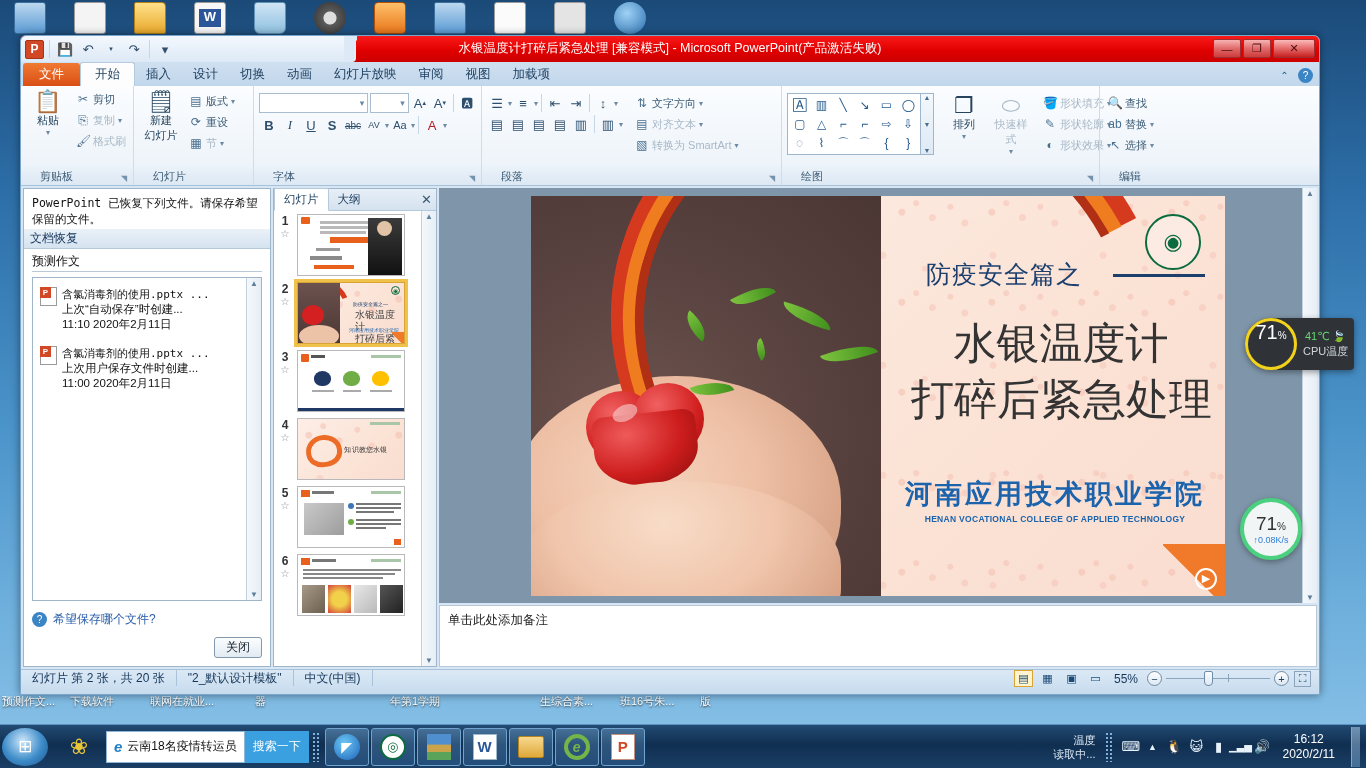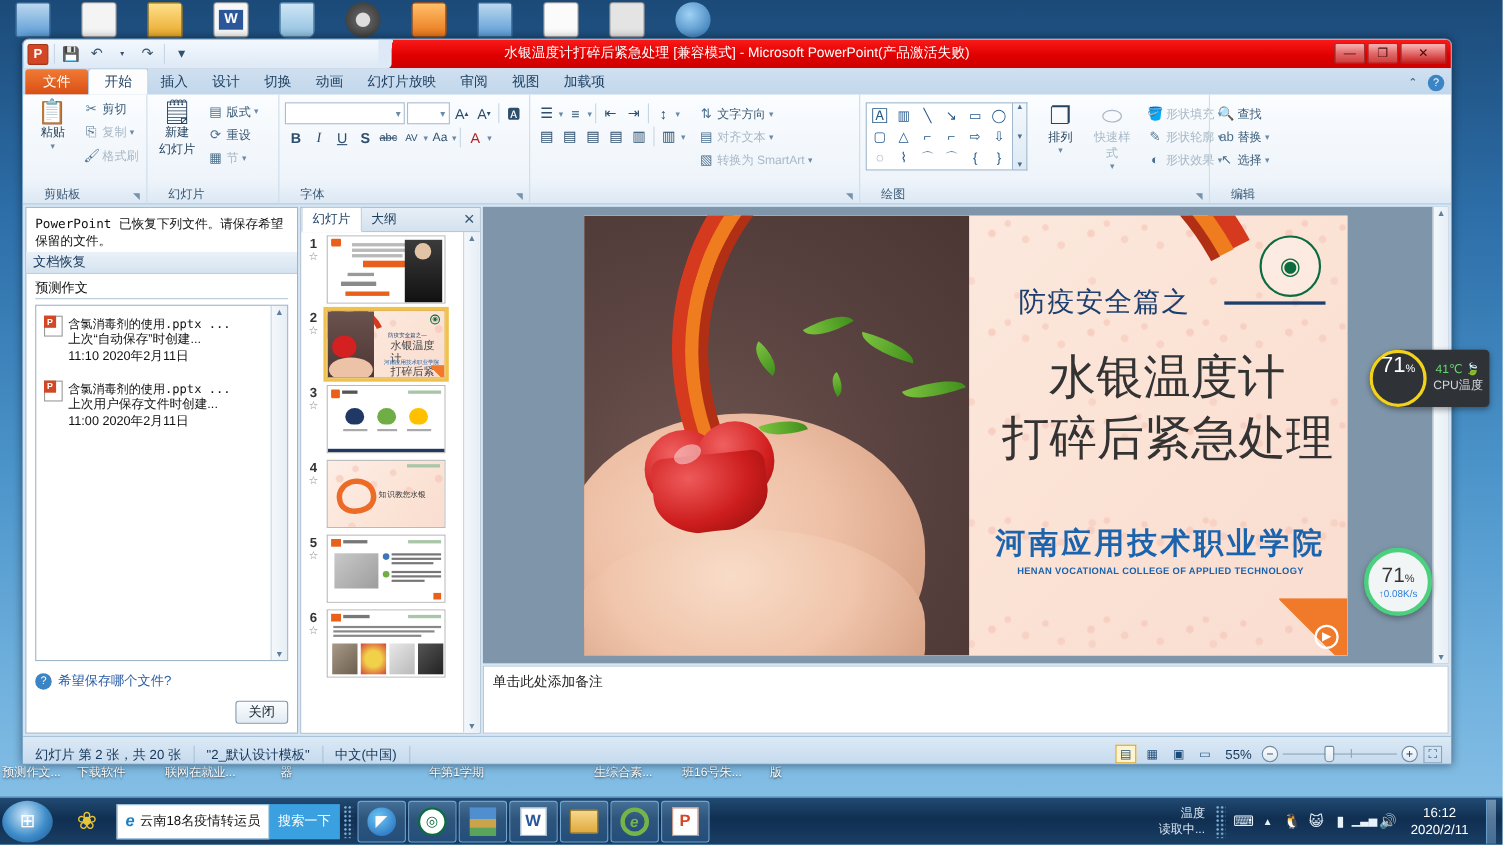--- a/index.html
+++ b/index.html
@@ -219,21 +219,21 @@
   #school-name .en { font-size:8.5px; color:#1b63ad; letter-spacing:.3px; font-weight:bold; margin-top:2px;}
   #play-corner { position:absolute; right:0; bottom:0; width:62px; height:52px; z-index:8;
       background:linear-gradient(225deg,#f07a2a 0%,#f07a2a 55%,transparent 56%); }
   #play-corner span { position:absolute; right:8px; bottom:6px; width:22px; height:22px;
       border:2px solid #fff; border-radius:50%; color:#fff; font-size:11px;
       display:flex; align-items:center; justify-content:center; }
 
   
   #statusbar { position:absolute; left:0; right:0; bottom:0; height:25px;
       background:linear-gradient(180deg,#dce9f5,#c6dbee); border-top:1px solid #a8c2d9;
-      display:flex; align-items:flex-end; font-size:12px; color:#15365a; }
+      display:flex; align-items:flex-start; font-size:12px; color:#15365a; }
   .sb-cell { padding:0 11px; border-right:1px solid #aac3d8; line-height:16px; }
   #sb-right { margin-left:auto; display:flex; align-items:center; gap:5px; padding-right:8px; }
   .viewbtn { width:19px; height:17px; display:flex; align-items:center; justify-content:center;
       font-size:11px; color:#1b4a78; border:1px solid transparent; }
   .viewbtn.active { background:#fff4cd; border:1px solid #d8a433; }
   #zoom-slider { display:flex; align-items:center; gap:4px; }
   .zcirc { width:15px; height:15px; border-radius:50%; border:1px solid #6f8ca5; color:#25435f;
       font-size:11px; display:flex; align-items:center; justify-content:center;
       background:linear-gradient(180deg,#fdfefe,#dde8f2); }
   .ztrack { width:104px; height:1px; background:#8aa4bb; position:relative; }
@@ -503,20 +503,21 @@
               <span>对齐文本</span>
               <span class="cara">▾</span>
             </div>
           <div class="srow dis">
               <span class="gl">▧</span>
               <span>转换为 SmartArt</span>
               <span class="cara">▾</span>
             </div>
         </div>
       </div>
+      <div class="grp-label">段落</div>
       <div class="dlg">◥</div>
     </div>
 
     <div class="grp" style="width:318px">
       <div class="grp-body" style="padding-top:4px;align-items:flex-start">
         <div style="display:flex">
           <div id="shapegallery">
             <span>🄰</span>
             <span>▥</span>
             <span>╲</span>

